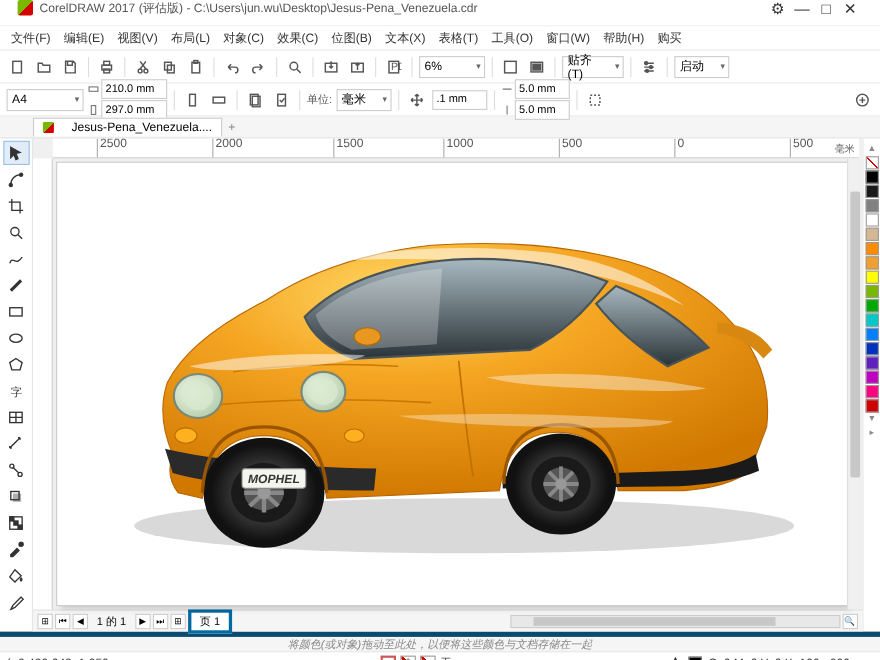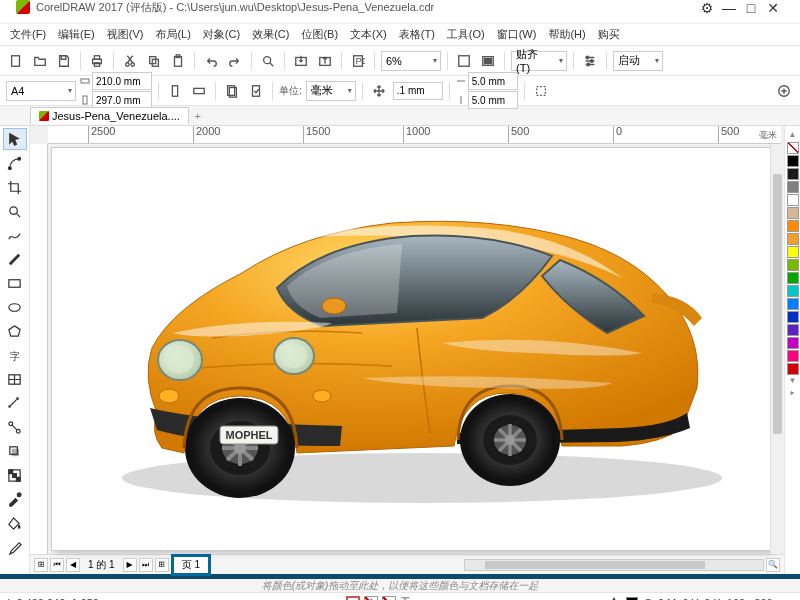--- a/index.html
+++ b/index.html
@@ -15,33 +15,33 @@
 .tbtn svg { width:14px; height:14px; stroke:#555; fill:none; stroke-width:1.5;}
 .sep { width:1px; height:18px; background:#ddd; margin:0 2px;}
 .input-sm { width:50px; height:18px; border:1px solid #ccc; padding:0 3px; background:#fff; font-size:10px;}
 .dropdown { display:flex; align-items:center; height:20px; border:1px solid #ccc; padding:0 14px 0 4px; background:#fff; position:relative; font-size:10px;}
 .dropdown::after { content:"▾"; position:absolute; right:3px; color:#666; font-size:8px;}
 .propbar { height:30px; background:#fff; display:flex; align-items:center; padding:0 6px; gap:4px; border-bottom:1px solid #e5e5e5;}
 .dimgrp { display:flex; flex-direction:column; gap:1px;}
 .dimgrp .row { display:flex; align-items:center; gap:2px;}
 .dimgrp .row svg { width:10px; height:10px;}
 .doctab { height:20px; background:#f5f5f5; display:flex; align-items:center; padding-left:30px; border-bottom:1px solid #ddd;}
-.doctab .tab { background:#fff; border:1px solid #ccc; border-bottom:none; padding:2px 8px; display:flex; align-items:center; gap:3px; font-size:10px;}
+.doctab .tab { background:#fff; border:1px solid #ccc; border-bottom:none; padding:2px 8px; display:flex; align-items:center; gap:16px; font-size:10px;}
 .doctab .tab .dot { width:10px; height:10px; background:linear-gradient(135deg,#7ab800 50%,#d40000 50%); border-radius:1px;}
 .workrow { display:flex; height:448px;}
 .toolbox { width:30px; background:#fff; border-right:1px solid #e5e5e5; display:flex; flex-direction:column; align-items:center; padding-top:2px; gap:2px;}
 .toolbox .tool { width:24px; height:22px; display:flex; align-items:center; justify-content:center; border:1px solid transparent;}
 .toolbox .tool.active { background:#e0ecf8; border-color:#9cc0e8;}
 .toolbox .tool svg { width:15px; height:15px; stroke:#333; fill:none; stroke-width:1.3;}
 .canvaswrap { flex:1; position:relative; background:#f0f0f0; display:flex; flex-direction:column;}
 .hruler { height:18px; background:#fff; border-bottom:1px solid #ccc; position:relative; margin-left:18px; margin-right:3px; overflow:hidden; font-size:8px; color:#555;}
 .hruler .tick { position:absolute; top:0; height:18px; border-left:1px solid #aaa; padding-left:2px; line-height:10px;}
 .canvasrow { flex:1; display:flex; position:relative;}
 .vruler { width:18px; background:#fff; border-right:1px solid #ccc;}
-.canvas { flex:1; background:#fff; position:relative; overflow:hidden; margin:4px 0 4px 4px; box-shadow:0 0 0 1px #ccc,3px 3px 6px rgba(0,0,0,.2);}
+.canvas { flex:1; background:#fff; position:relative; overflow:hidden; margin:4px 0 4px 4px; box-shadow:0 0 0 1px #ccc,3px 3px 6px rgba(0,0,0,.2);font-style:italic;}
 .car { position:absolute; left:10px; top:30px; width:680px; height:330px;}
 .vscroll { width:14px; background:#f0f0f0; border-left:1px solid #ddd; position:relative;}
 .vscroll .thumb { position:absolute; left:2px; right:2px; top:30px; height:260px; background:#c8c8c8; border-radius:2px;}
 .palette { width:16px; background:#fff; border-left:1px solid #e5e5e5; display:flex; flex-direction:column; align-items:center; padding-top:4px;}
 .palette .arrow { font-size:8px; color:#888; height:12px;}
 .palette .sw { width:12px; height:12px; border:1px solid #999; margin-bottom:1px;}
 .palette .noclr { width:12px; height:12px; border:1px solid #999; position:relative; margin-bottom:1px;}
 .palette .noclr::after { content:""; position:absolute; inset:0; background:linear-gradient(to top right,transparent 45%,#d00 45%,#d00 55%,transparent 55%);}
 .pagebar { height:20px; background:#f5f5f5; display:flex; align-items:center; padding:0 4px; border-top:1px solid #ddd; gap:2px;}
 .pagebar .pbtn { width:14px; height:14px; border:1px solid #ccc; background:#fff; display:flex; align-items:center; justify-content:center; font-size:8px;}

